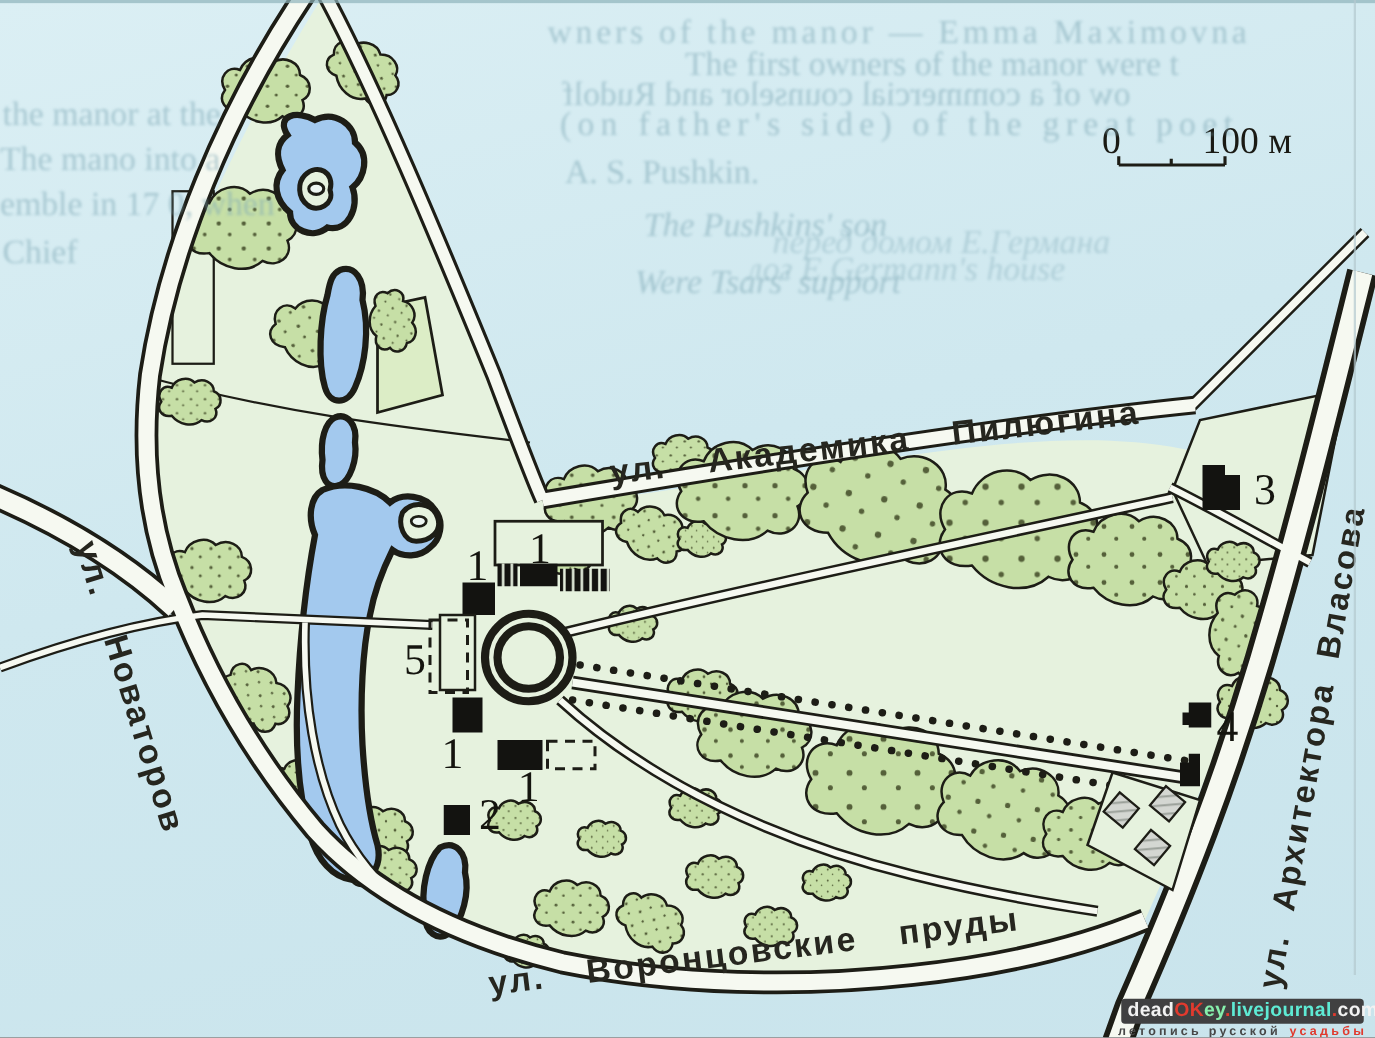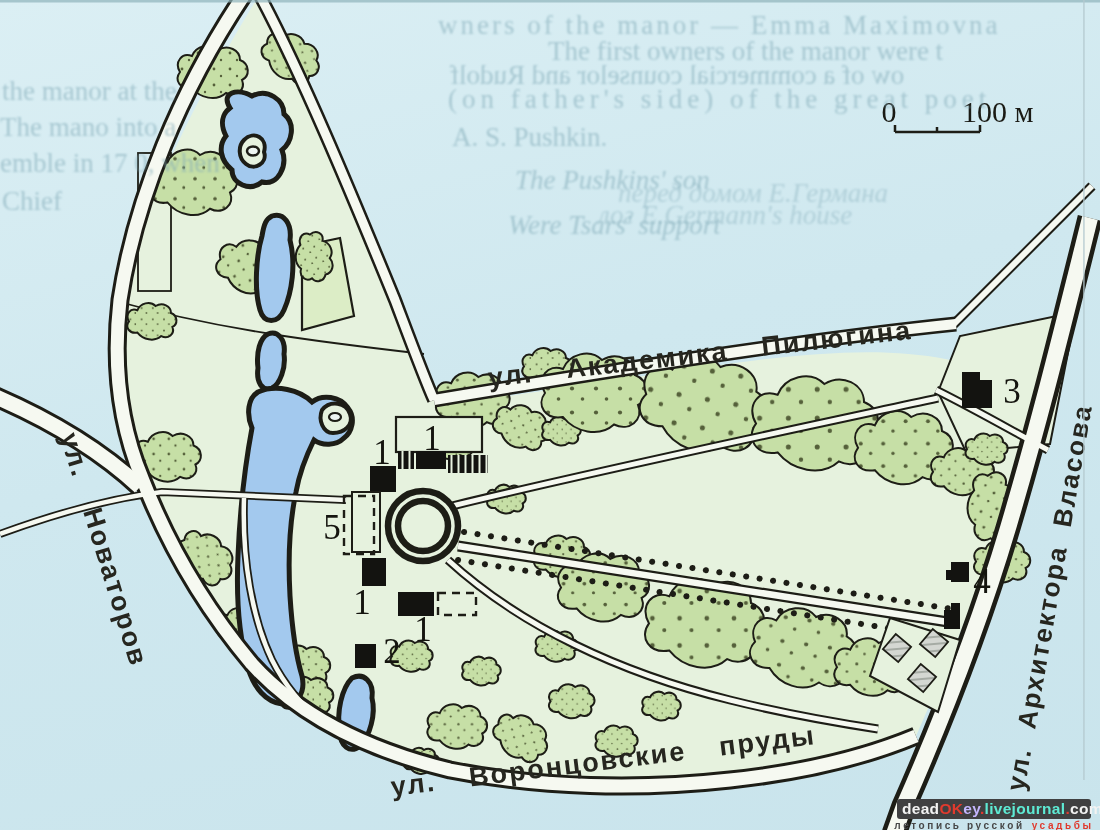--- a/index.html
+++ b/index.html
@@ -227,21 +227,21 @@
 <div class="ghost it" style="left:515px;top:165px">The Pushkins' son</div>
 <div class="ghost it" style="left:508px;top:210px">Were Tsars' support</div>
 <div class="ghost it dim" style="left:618px;top:178px">перед домом Е.Германа</div>
 <div class="ghost it dim" style="left:598px;top:200px">лог Е.Germann's house</div>
 <div class="ghost" style="left:2px;top:76px">the manor   at the</div>
 <div class="ghost" style="left:0px;top:112px">The mano   into a</div>
 <div class="ghost" style="left:0px;top:148px">emble in 17  0, when</div>
 <div class="ghost" style="left:2px;top:186px">Chief</div>
 
 <div class="wm">
-  <div class="wm-box"><span style="color: rgb(242, 242, 242);">dead</span><span style="color: rgb(224, 58, 46); text-align: right;">OK</span><span style="color: #c4b5fd;">ey</span><span style="color: rgb(224, 58, 46);">.</span><span style="color: #5eead4;">livejournal</span><span style="color: rgb(224, 58, 46);">.</span><span style="color: rgb(242, 242, 242);">com</span>
+  <div class="wm-box"><span style="color: rgb(242, 242, 242);">dead</span><span style="color: rgb(224, 58, 46); text-align: right;">OK</span><span style="color: #86efac;">ey</span><span style="color: rgb(224, 58, 46);">.</span><span style="color: #5eead4;">livejournal</span><span style="color: rgb(224, 58, 46);">.</span><span style="color: rgb(242, 242, 242);">com</span>
   </div>
   <div class="wm-sub">
     <span class="d">летопись русской</span>
     <span class="r">усадьбы</span>
   </div>
 </div>
 
 </div>
 
 </body></html>

